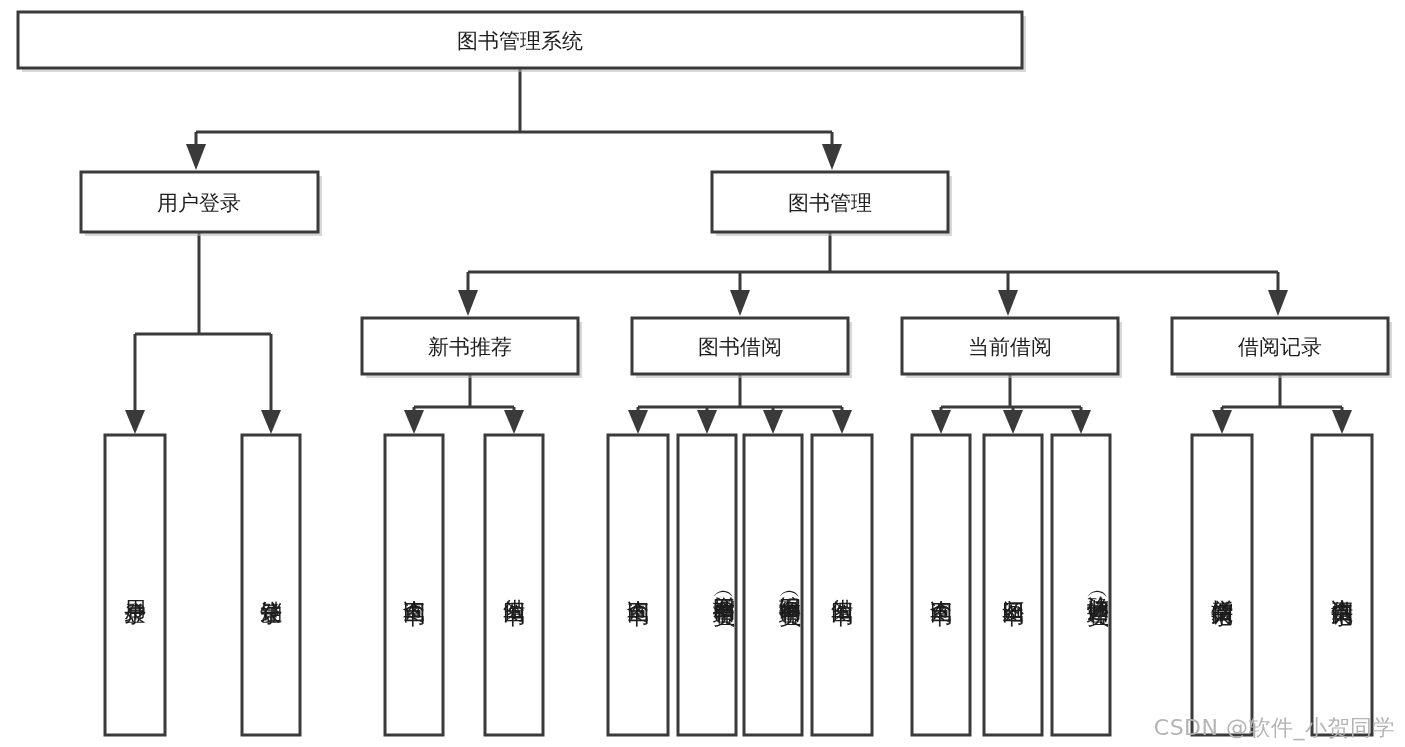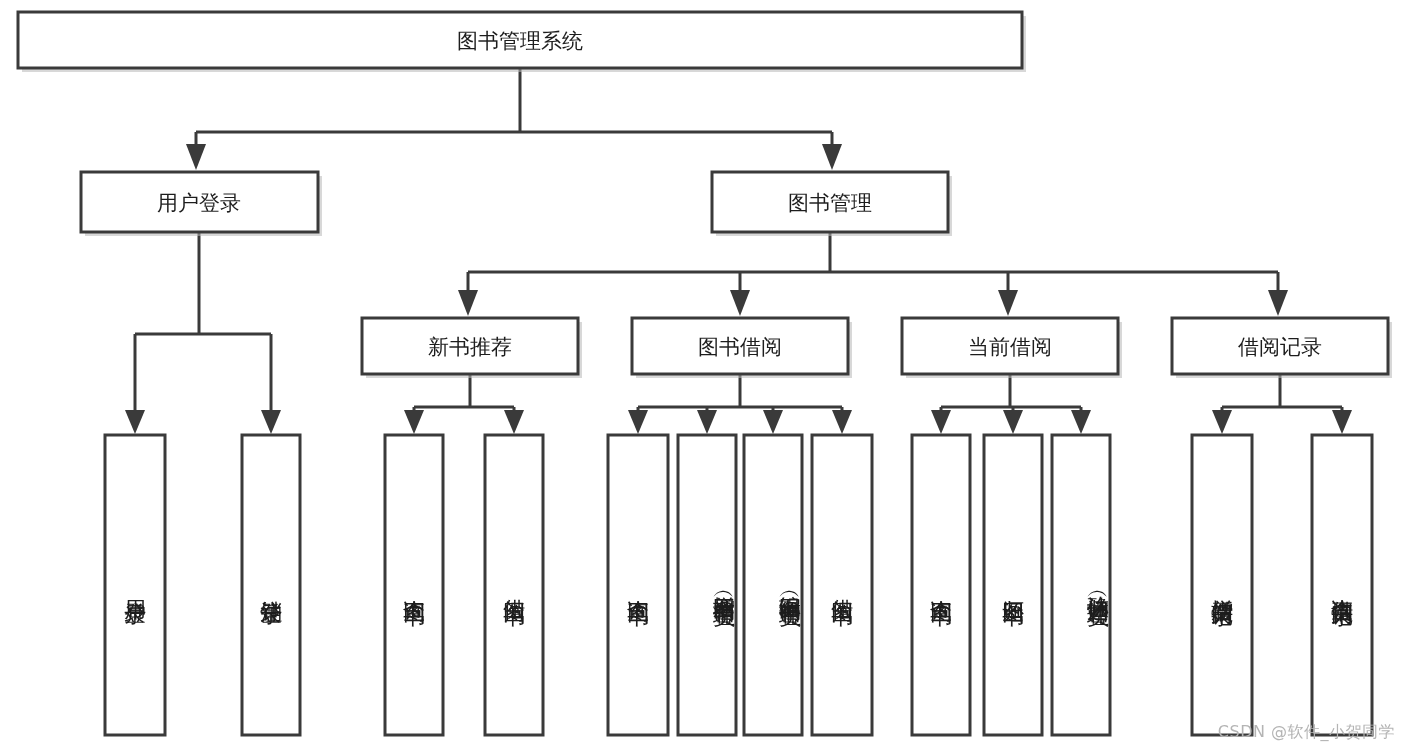--- a/index.html
+++ b/index.html
@@ -67,21 +67,21 @@
     text-align: center;
     white-space: nowrap;
     pointer-events: none;
     user-select: none;
   }
   .watermark {
     position: absolute;
     right: 10px;
     bottom: 4px;
     font-family: "DejaVu Sans", "Liberation Sans", sans-serif;
-    font-size: 16px;
+    font-size: 22px;
     color: #b4b4b4;
     letter-spacing: 0.5px;
     white-space: nowrap;
     user-select: none;
   }
 </style>
 </head>
 <body>
 
 <div id="diagram-root">

